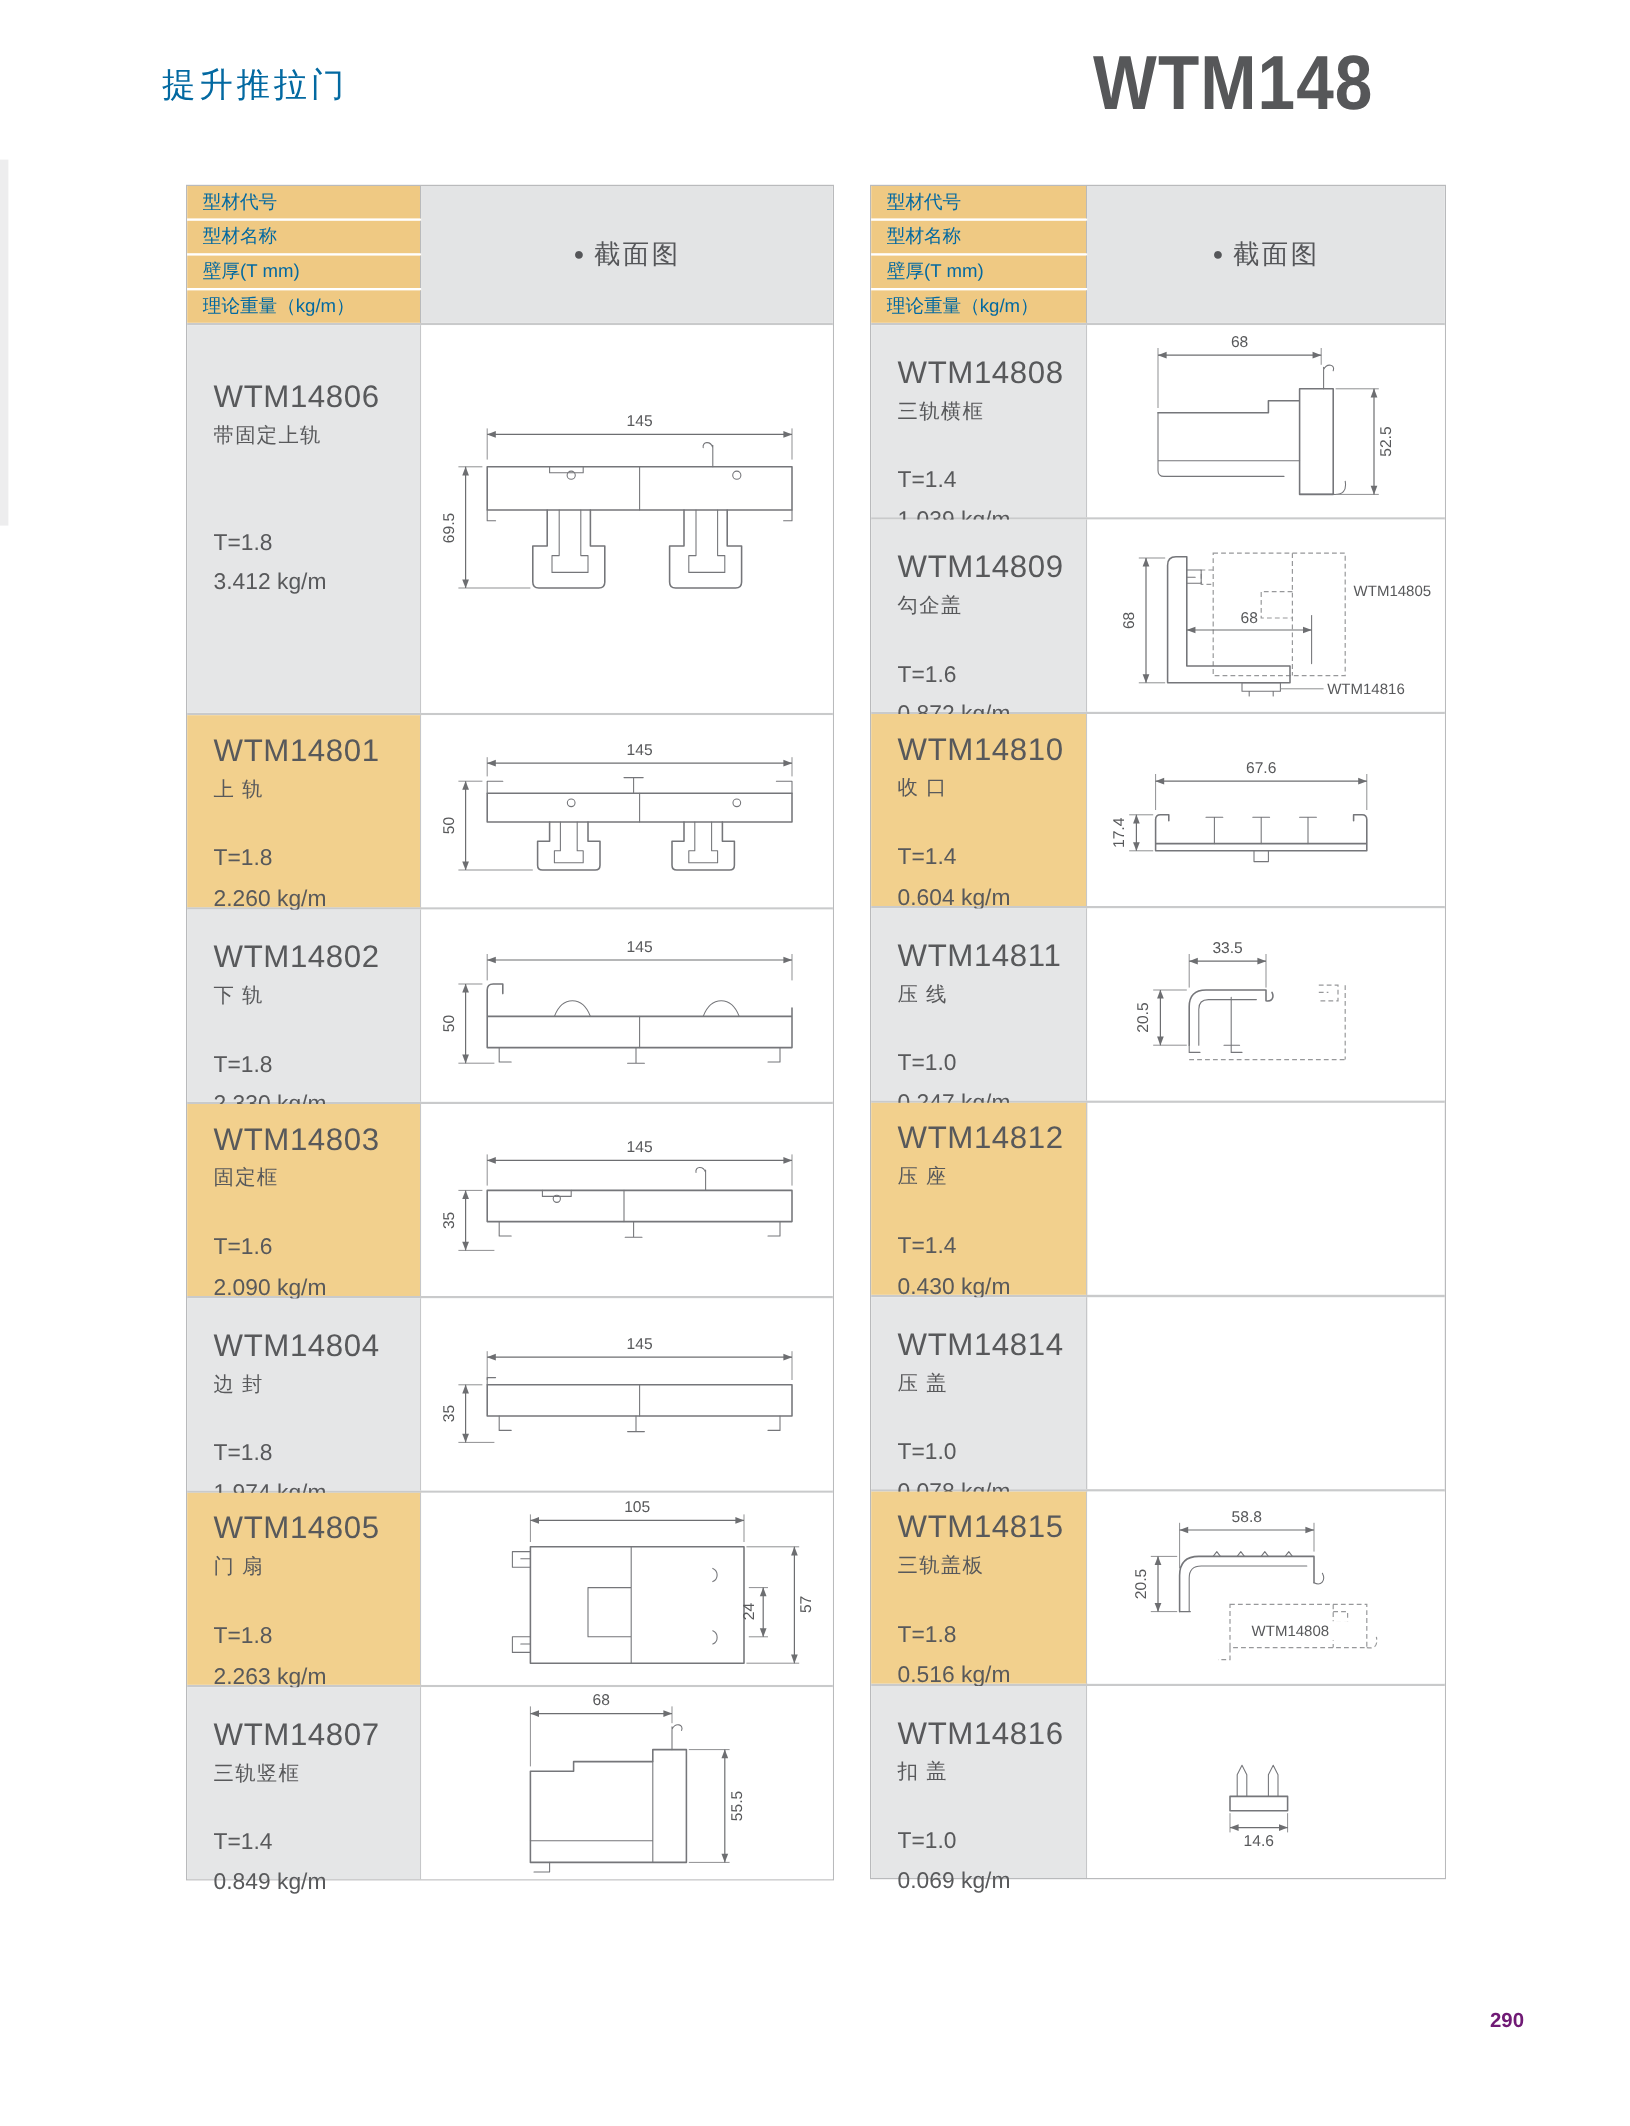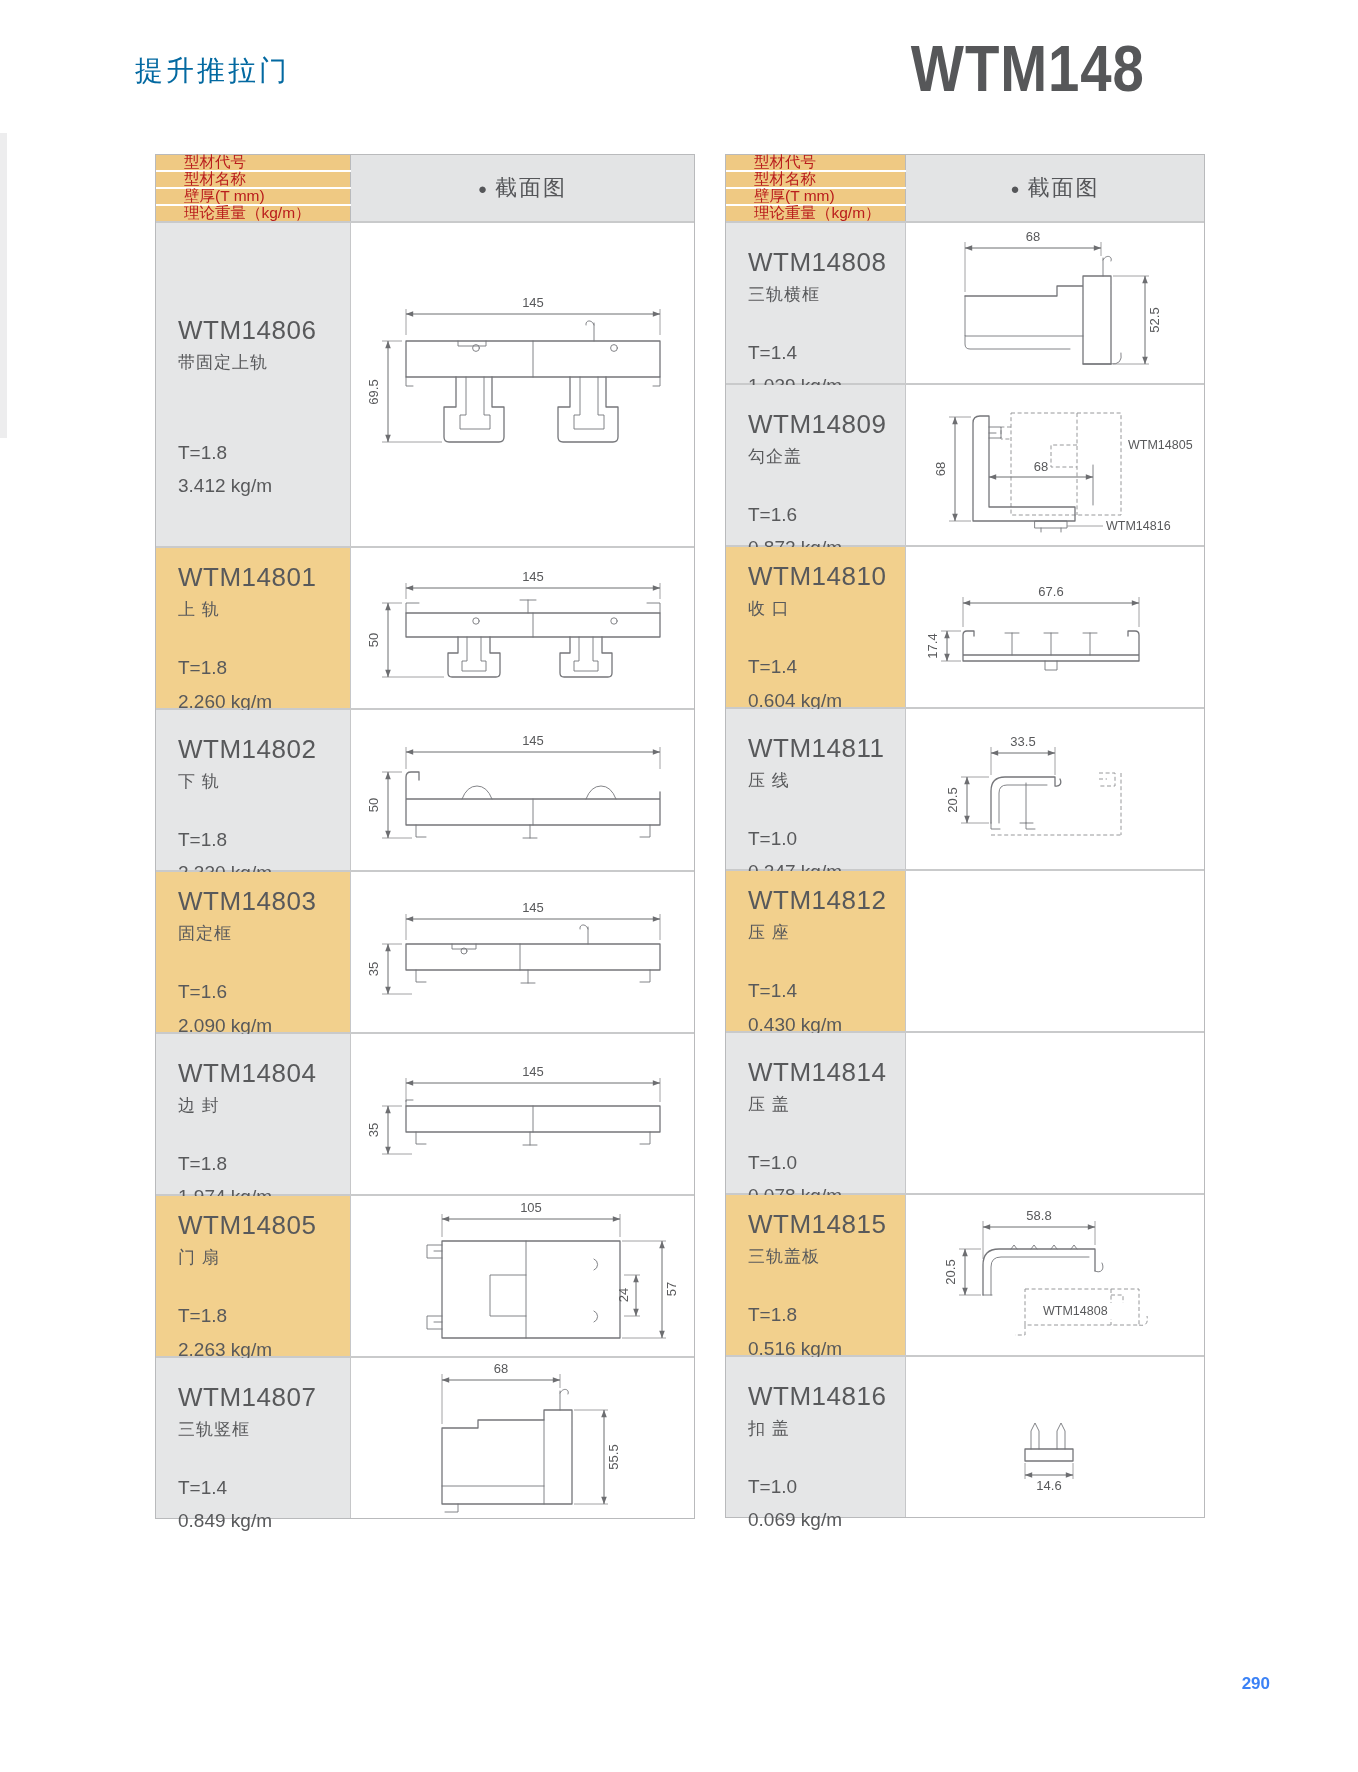--- a/index.html
+++ b/index.html
@@ -4,45 +4,45 @@
 <style>
   html,body{margin:0;padding:0;}
   body{
     width:1358px;height:1772px;position:relative;background:#ffffff;
     font-family:"Liberation Sans","DejaVu Sans",sans-serif;color:#58595b;overflow:hidden;
   }
   .edge-tab{position:absolute;left:0;top:133px;width:7px;height:305px;background:#ededee;}
   .cat-title{position:absolute;left:135px;top:52px;font-size:28px;letter-spacing:3px;color:#0369a1;}
   .series-title{position:absolute;right:213px;top:32px;font-size:64px;font-weight:700;color:#565759;
     letter-spacing:1px;transform:scaleX(.88);transform-origin:right top;}
-  .page-num{position:absolute;right:88px;top:1674px;font-size:17px;font-weight:700;color:#3b82f6;}
+  .page-num{position:absolute;right:88px;top:1674px;font-size:17px;font-weight:700;color:#701a75;}
 
   .ptable{position:absolute;top:154px;border:1px solid #b9babc;background:#fff;}
   .t-left{left:155px;width:538px;}
   .t-right{left:725px;width:478px;}
 
   .thead{display:flex;}
   .thead-left{display:flex;flex-direction:column;background:#fff;}
   .t-left .thead-left{width:195px;}
   .t-right .thead-left{width:180px;}
-  .hcell{height:15px;margin-bottom:2px;background:#efc983;display:flex;align-items:center;
-    padding-left:28px;font-size:15.5px;color:#b91c1c;border-right:1px solid #b9babc;box-sizing:border-box;}
+  .hcell{height:27px;margin-bottom:2px;background:#efc983;display:flex;align-items:center;
+    padding-left:13px;font-size:15.5px;color:#0369a1;border-right:1px solid #b9babc;box-sizing:border-box;}
   .hcell:last-child{margin-bottom:0;}
   .thead-section{flex:1;background:#e3e4e5;display:flex;align-items:center;justify-content:center;
     font-size:22px;color:#555659;letter-spacing:2px;}
   .thead-section .bullet{font-size:15px;margin-right:8px;letter-spacing:0;}
 
   .trow{display:flex;border-top:2px solid #c9cacb;height:162px;box-sizing:border-box;}
   .trow.tall{height:325px;}
   .tinfo{background:#e5e6e7;display:flex;flex-direction:column;justify-content:flex-start;
     padding:24px 0 0 22px;border-right:1px solid #c6c7c9;box-sizing:border-box;}
   .t-left .tinfo{width:195px;}
   .t-right .tinfo{width:180px;}
   .tinfo.hl{background:#f2d08d;justify-content:center;}
-  .tall .tinfo{padding-top:92px;}
+  .tall .tinfo{padding-top:44px;}
   .code{font-size:26px;color:#58595b;letter-spacing:.5px;}
   .pname{font-size:17px;color:#58595b;letter-spacing:1px;margin-top:5px;}
   .spec{margin-top:30px;font-size:19px;color:#58595b;line-height:1.75;}
   .tall .spec{margin-top:62px;}
   .tdiag{flex:1;background:#ffffff;display:flex;align-items:center;justify-content:center;}
 
   .dim{font-size:13px;fill:#58595b;font-family:"Liberation Sans","DejaVu Sans",sans-serif;}
   .rlb{font-size:12.5px;fill:#58595b;font-family:"Liberation Sans","DejaVu Sans",sans-serif;}
   .dl{stroke:#6d6e71;stroke-width:1;fill:none;}
   .ext{stroke:#8a8b8d;stroke-width:.8;fill:none;}

